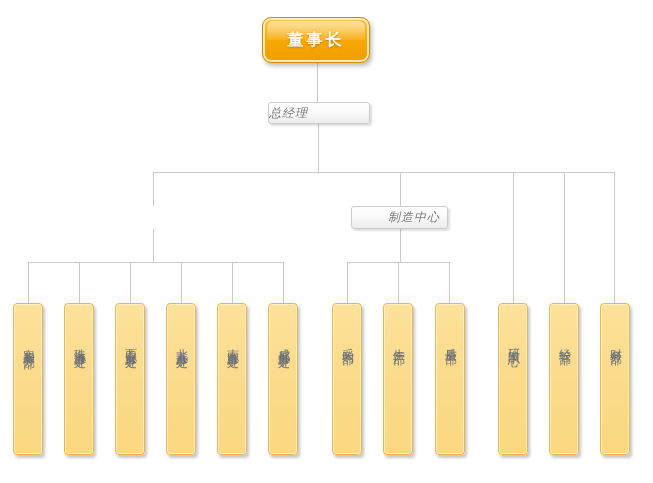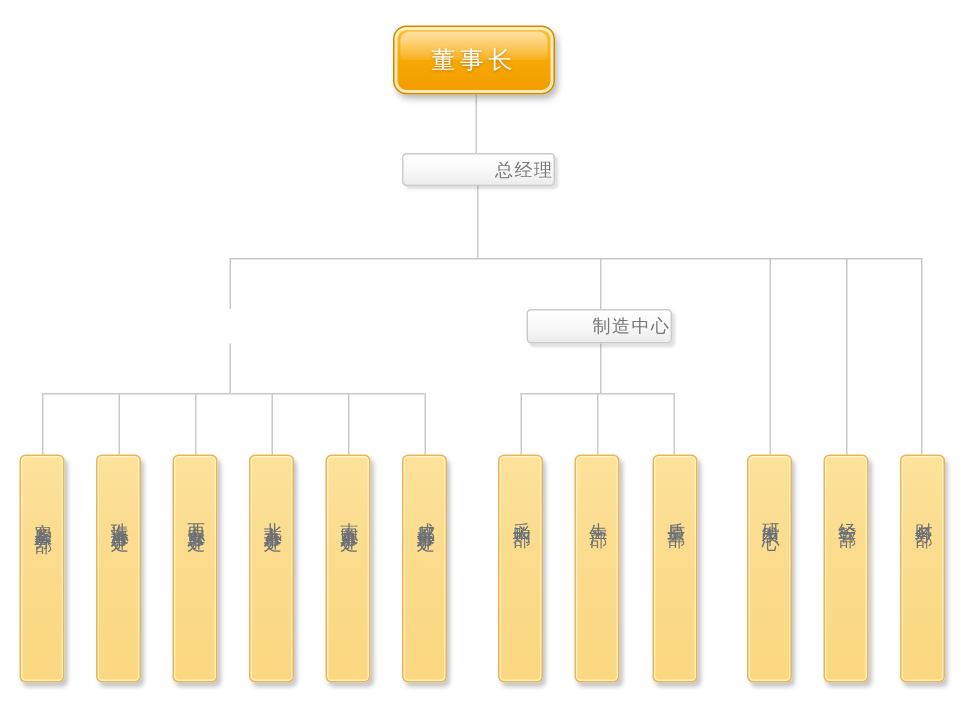--- a/index.html
+++ b/index.html
@@ -45,44 +45,45 @@
     left: 4px; right: 4px; top: 3px;
     height: 44%;
     border-radius: 6px 6px 2px 2px;
     background: linear-gradient(to bottom, rgba(255,255,255,0.55), rgba(255,255,255,0.08));
     pointer-events: none;
   }
   .node-root .label {
     position: relative;
     color: #ffffff;
     font-size: 16px;
-    font-weight: normal;
+    font-weight: bold;
     letter-spacing: 3px;
     text-shadow: 0 1px 2px rgba(150, 85, 0, 0.55);
   }
 
   
   .node-white {
     position: absolute;
     box-sizing: border-box;
     border: 1px solid #cbcbcb;
     border-radius: 3px;
     background: linear-gradient(to bottom, #ffffff 0%, #fafafa 45%, #ececec 100%);
     box-shadow: inset 0 1px 0 rgba(255,255,255,0.9), 2px 2px 2px rgba(0, 0, 0, 0.13);
     display: flex;
     align-items: center;
-    justify-content: flex-end;
+    justify-content: flex-start;
     color: #777777;
     font-size: 12px;
     letter-spacing: 1px;
     z-index: 2;
+    font-style: italic;
   }
   #node-gm            { left: 268px; top: 102px; width: 102px; height: 22px; }
   #node-marketing     { left: 111px; top: 206px; width:  99px; height: 23px; }
-  #node-manufacturing { left: 351px; top: 206px; width:  97px; height: 23px; }
+  #node-manufacturing { left: 351px; top: 206px; width:  97px; height: 23px; padding-left: 36px; }
 
   
   .leaf {
     position: absolute;
     top: 303px;
     width: 30px; height: 152px;
     box-sizing: border-box;
     border: 1px solid #eab655;
     border-radius: 4px;
     background: linear-gradient(to bottom, #fde29a 0%, #fbdc8e 40%, #fbd880 100%);

